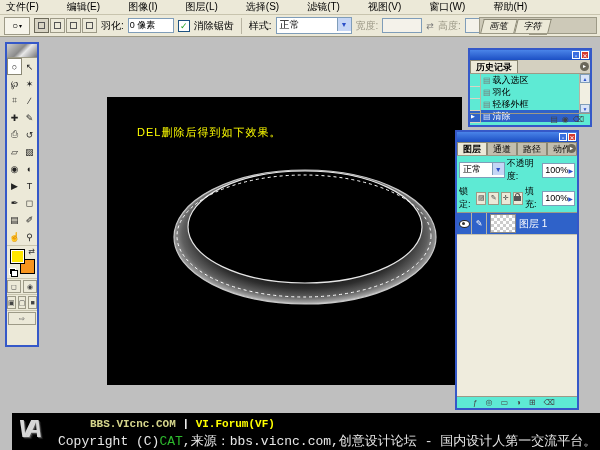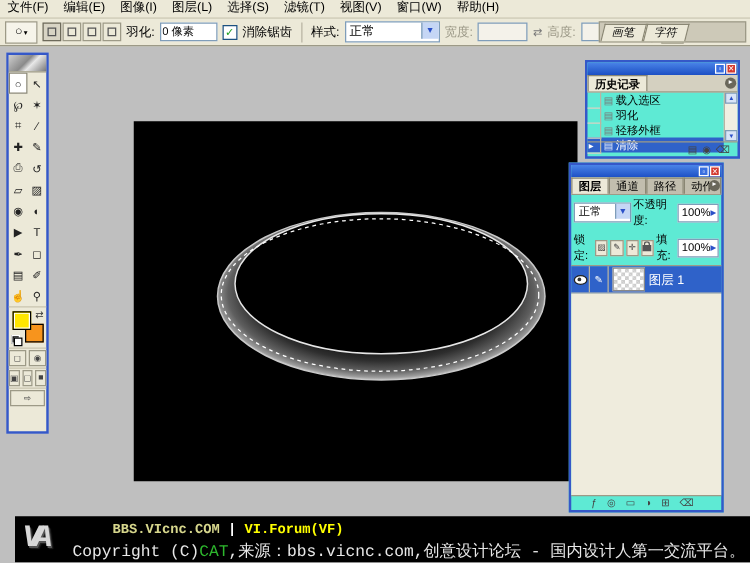--- a/index.html
+++ b/index.html
@@ -5,21 +5,21 @@
   html,body{margin:0;padding:0;}
   body{
     width:600px;height:450px;position:relative;overflow:hidden;
     background:#bfbfbf;font-family:"Liberation Sans",sans-serif;
     -webkit-font-smoothing:none;
   }
   
   #menubar{
     position:absolute;left:0;top:0;width:600px;height:14px;
     background:#ece9d8;border-bottom:1px solid #c8c4ae;
-    display:flex;align-items:flex-end;font-size:10px;color:#000;
+    display:flex;align-items:flex-end;font-size:10px;color:#000;gap:16px;
   }
   .menu-item{padding:0 6px;height:14px;line-height:14px;cursor:default;}
   #optionsbar{
     position:absolute;left:0;top:15px;width:600px;height:22px;
     background:#ece9d8;border-bottom:1px solid #9d9a87;
     display:flex;align-items:center;font-size:10px;color:#000;gap:4px;padding-left:4px;box-sizing:border-box;
   }
   .opt-toolpreview{width:24px;height:16px;border:1px solid #9d9a87;background:#f6f4ea;
     display:flex;align-items:center;justify-content:center;font-size:10px;}
   .opt-toolpreview .dd{font-size:6px;margin-left:1px;}
@@ -224,20 +224,21 @@
     <div class="mode-btn">▣</div>
     <div class="mode-btn">▢</div>
     <div class="mode-btn">■</div>
   </div>
   <div class="mode-row">
     <div class="mode-btn" style="width:26px">⇨</div>
   </div>
 </div>
 
 <div id="canvas">
+  <div id="canvas-note" style="color: rgb(255, 255, 0);">DEL删除后得到如下效果。</div>
   <svg width="355" height="288" viewBox="0 0 355 288">
     <defs>
       <radialGradient id="bandGrad" cx="50%" cy="48%" r="52%">
         <stop offset="0%" stop-color="#000000"></stop>
         <stop offset="62%" stop-color="#0d0d0d"></stop>
         <stop offset="78%" stop-color="#2e2e2e"></stop>
         <stop offset="90%" stop-color="#5f5f5f"></stop>
         <stop offset="97%" stop-color="#9a9a9a"></stop>
         <stop offset="100%" stop-color="#c6c6c6"></stop>
       </radialGradient>

